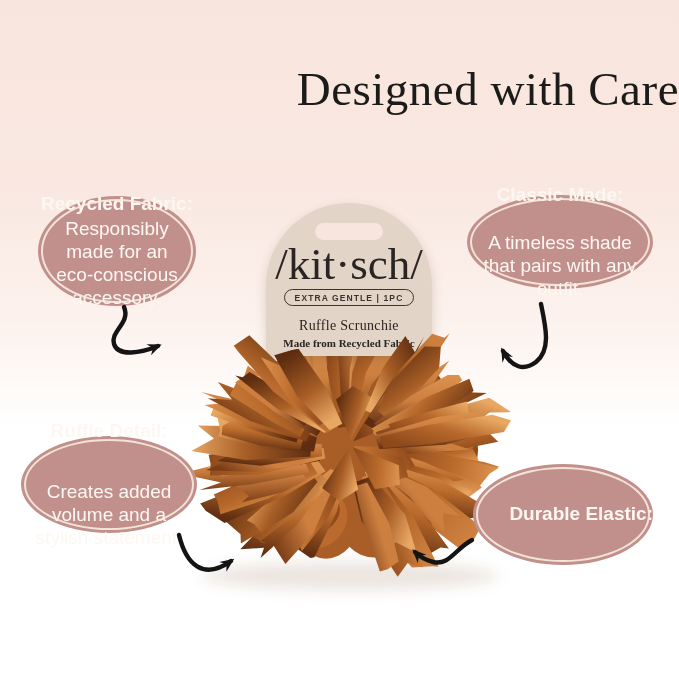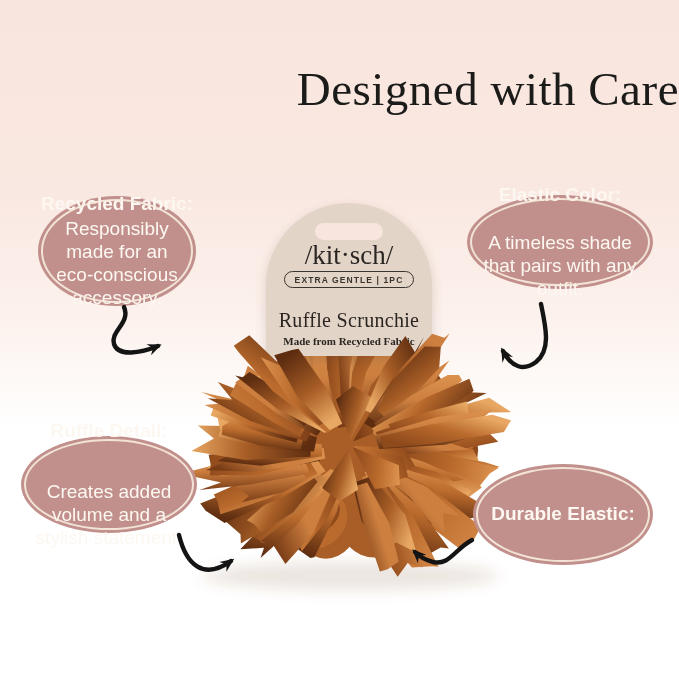--- a/index.html
+++ b/index.html
@@ -20,39 +20,39 @@
   #scr-front{z-index:3;}
   
   #card{
     position:absolute;left:266px;top:203px;width:166px;height:153px;z-index:2;
     background:#e2d4c7;border-radius:83px 83px 5px 5px;
     display:flex;flex-direction:column;align-items:center;
     box-shadow:0 5px 12px rgba(96,62,38,.20);
   }
   #slot{position:absolute;top:20px;left:50%;transform:translateX(-50%);
     width:68px;height:17px;background:#f7e5de;border-radius:9px;}
-  #brand{margin-top:39px;font-family:"Liberation Serif",serif;font-size:27px;line-height:1;color:#2a2423;}
+  #brand{margin-top:39px;font-family:"Liberation Serif",serif;font-size:45px;line-height:1;color:#2a2423;}
   #badge{margin-top:2px;font-size:8.5px;letter-spacing:1.1px;font-weight:600;
     border:1.5px solid #3a342e;border-radius:999px;padding:3px 10px 2px;color:#3a342e;white-space:nowrap;}
-  #pname{margin-top:21px;font-family:"Liberation Serif",serif;font-size:20px;color:#2b2521;letter-spacing:.3px;text-align:center;}
+  #pname{margin-top:12px;font-family:"Liberation Serif",serif;font-size:14px;color:#2b2521;letter-spacing:.3px;text-align:center;}
   #ptag{margin-top:3px;font-family:"Liberation Serif",serif;font-size:11px;font-weight:700;color:#2b2521;}
   
   .bubble{
     position:absolute;z-index:4;background:#c2908c;border-radius:50%;
     display:flex;flex-direction:column;align-items:center;justify-content:center;
     text-align:center;color:#fdf7f1;
   }
   .bubble::before{content:"";position:absolute;inset:3px;border:2px solid rgba(247,236,223,.9);
     border-radius:50%;pointer-events:none;}
   .bubble .hd{font-weight:bold;font-size:19px;line-height:1.2;}
   .bubble .bd{font-size:19px;line-height:1.22;margin-top:1px;}
   #b-tl{left:38px;top:196px;width:158px;height:110px;}  #b-tl .bd{max-width:142px;}
   #b-tr{left:467px;top:195px;width:186px;height:94px;}  #b-tr .bd{max-width:168px;margin-top:24px;}
   #b-bl{left:21px;top:436px;width:176px;height:97px;gap:36px;}   #b-bl .bd{max-width:152px;}
-  #b-br{left:473px;top:464px;width:180px;height:101px;} #b-br .bd{max-width:150px;}
+  #b-br{left:473px;top:464px;width:180px;height:101px;align-items:flex-end;} #b-br .bd{max-width:150px;}
   
   #arrows{position:absolute;left:0;top:0;width:679px;height:679px;z-index:5;pointer-events:none;}
   #arrows path.a{fill:none;stroke:#141414;stroke-width:4.4;stroke-linecap:round;}
 </style>
 </head>
 <body>
 
 <div class="stage">
 
   <h1 id="title">Designed with Care</h1>
@@ -308,21 +308,21 @@
       <path d="M226.4,136.2 L255.6,126.6 L304.8,113.5 L306.8,125.1 L323.7,132.4 L263.3,149.6 L235.6,154.7 Z" fill="url(#scr-front-g4)"></path>
       <path d="M212.3,147.4 L275.1,128.9 L330.8,121.7 L313.4,135.5 L339.7,140.9 L283.1,156.8 L217.4,160.9 Z" fill="url(#scr-front-g3)"></path>
       <path d="M217.7,148.6 L268.3,136.5 L330.4,126.8 L349.1,132.3 L341.9,144.0 L271.0,156.1 L221.3,160.0 Z" fill="url(#scr-front-g4)"></path>
     </svg>
 
   <div class="bubble" id="b-tl">
     <div class="hd">Recycled Fabric:</div>
     <div class="bd">Responsibly made for an eco-conscious accessory.</div>
   </div>
   <div class="bubble" id="b-tr">
-    <div class="hd">Elastic Color:</div>
+    <div class="hd">Classic Made:</div>
     <div class="bd">A timeless shade that pairs with any outfit.</div>
   </div>
   <div class="bubble" id="b-bl">
     <div class="hd">Ruffle Detail:</div>
     <div class="bd">Creates added volume and a stylish statement.</div>
   </div>
   <div class="bubble" id="b-br">
     <div class="hd">Durable Elastic:</div>
   </div>
 

